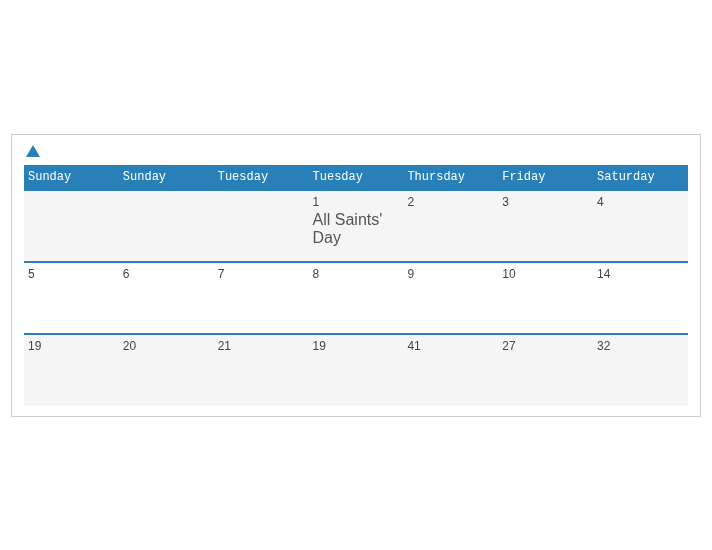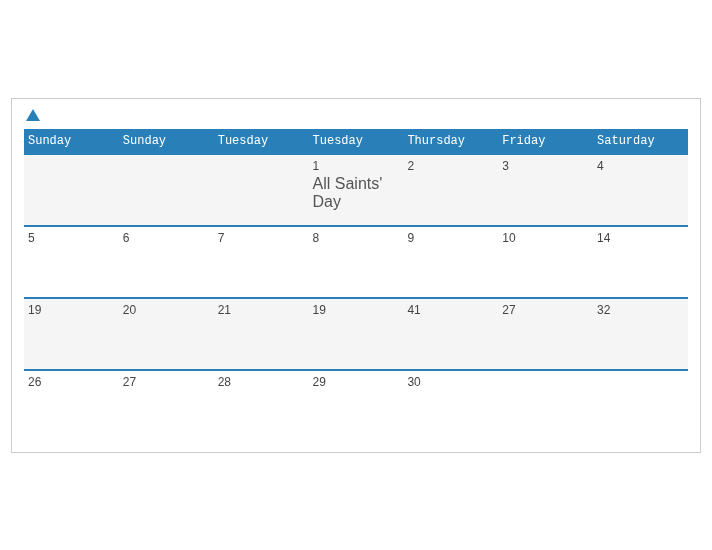--- a/index.html
+++ b/index.html
@@ -196,34 +196,15 @@
           <td>
             <span class="day-num">41</span>
           </td>
           <td>
             <span class="day-num">27</span>
           </td>
           <td>
             <span class="day-num">32</span>
           </td>
         </tr>
-        <tr>
-          <td>
-            <span class="day-num">26</span>
-          </td>
-          <td>
-            <span class="day-num">27</span>
-          </td>
-          <td>
-            <span class="day-num">28</span>
-          </td>
-          <td>
-            <span class="day-num">29</span>
-          </td>
-          <td>
-            <span class="day-num">30</span>
-          </td>
-          <td></td>
-          <td></td>
-        </tr>
       </tbody>
   </table>
 </div>
 
 </body></html>

